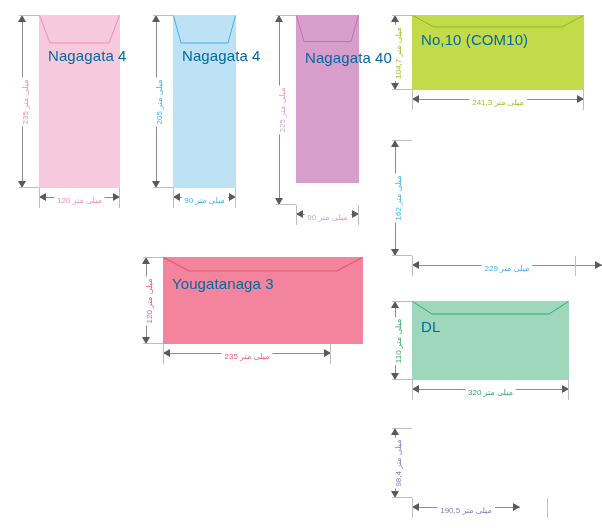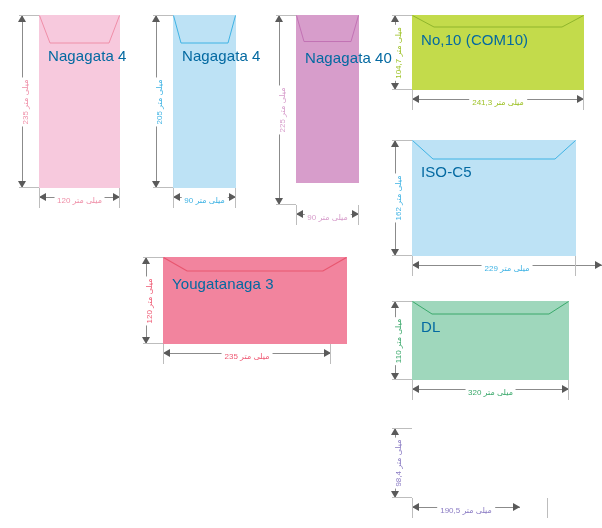--- a/index.html
+++ b/index.html
@@ -120,21 +120,21 @@
     <div class="dimh" style="left: 296px; top: 209px; width: 63px; height: 18px;">
       <div class="line"></div>
       <div class="ah l"></div>
       <div class="ah r"></div>
       <div class="txt" style="color: rgb(215, 157, 203);">90 میلی متر</div>
     </div>
     <div class="ext h" style="left: 276px; top: 15px; width: 20px;"></div>
     <div class="ext h" style="left: 276px; top: 204px; width: 20px;"></div>
     <div class="ext v" style="left: 296px; top: 205px; height: 20px;"></div>
     <div class="ext v" style="left: 358px; top: 205px; height: 20px;"></div>
-    <div class="env" style="left: 163px; top: 257px; width: 184px; height: 87px;">
+    <div class="env" style="left: 163px; top: 257px; width: 200px; height: 87px;">
       <svg class="body" viewBox="0 0 168 87" preserveAspectRatio="none">
         <rect x="0" y="0" width="168" height="87" fill="#f2849e"></rect>
         <path d="M 0.5 0.5 L 22 14 L 146 14 L 167.5 0.5" fill="none" stroke="#e8566f" stroke-width="1"></path>
       </svg>
       <div class="name" style="left: 9px; top: 18px;">Yougatanaga 3</div>
     </div>
     <div class="dimv" style="left: 141px; top: 257px; width: 18px; height: 87px;">
       <div class="line"></div>
       <div class="ah t"></div>
       <div class="ah b"></div>
@@ -166,27 +166,20 @@
     <div class="dimh" style="left: 412px; top: 94px; width: 172px; height: 18px; text-align: center;">
       <div class="line"></div>
       <div class="ah l"></div>
       <div class="ah r"></div>
       <div class="txt" style="color: rgb(157, 193, 37);">241,3 میلی متر</div>
     </div>
     <div class="ext h" style="left: 392px; top: 15px; width: 20px;"></div>
     <div class="ext h" style="left: 392px; top: 89px; width: 20px;"></div>
     <div class="ext v" style="left: 412px; top: 90px; height: 20px;"></div>
     <div class="ext v" style="left: 583px; top: 90px; height: 20px;"></div>
-    <div class="env" style="left: 412px; top: 140px; width: 164px; height: 116px;">
-      <svg class="body" viewBox="0 0 164 116" preserveAspectRatio="none">
-        <rect x="0" y="0" width="164" height="116" fill="#bde2f5"></rect>
-        <path d="M 0.5 0.5 L 21 19 L 143 19 L 163.5 0.5" fill="none" stroke="#3fb3e4" stroke-width="1"></path>
-      </svg>
-      <div class="name" style="left: 9px; top: 23px;">ISO-C5</div>
-    </div>
     <div class="dimv" style="left: 390px; top: 140px; width: 18px; height: 116px;">
       <div class="line"></div>
       <div class="ah t"></div>
       <div class="ah b"></div>
       <div class="txt" style="color: rgb(63, 179, 228);">162 میلی متر</div>
     </div>
     <div class="dimh" style="left: 412px; top: 260px; width: 190px; height: 18px;">
       <div class="line"></div>
       <div class="ah l"></div>
       <div class="ah r"></div>

